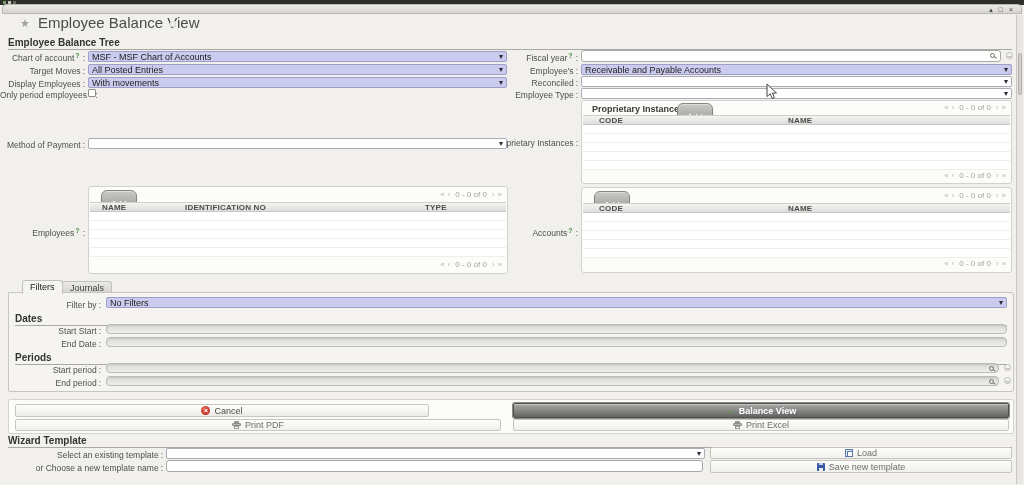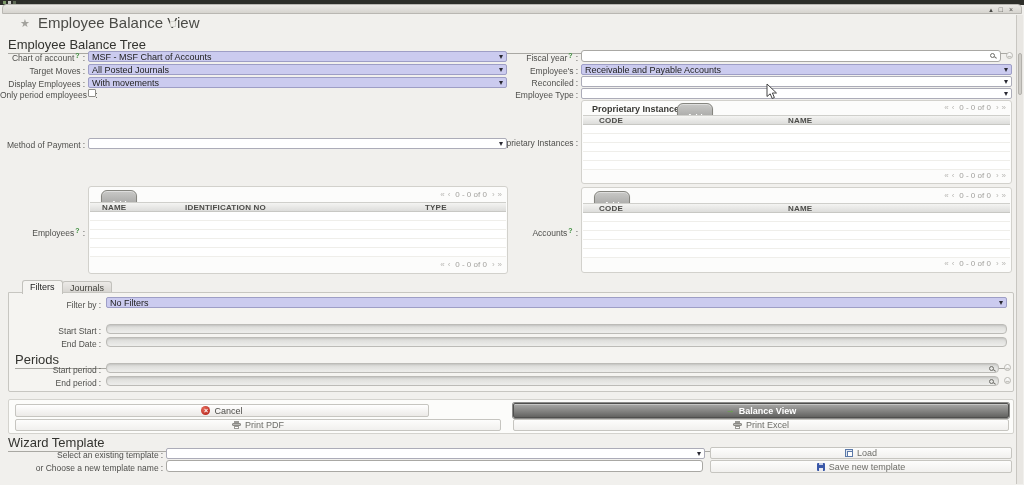--- a/index.html
+++ b/index.html
@@ -8,21 +8,21 @@
 .abs{position:absolute}
 #topstrip{position:absolute;left:0;top:0;width:1024px;height:5px;background:#2d2e29}
 .fav{position:absolute;top:1px;width:3px;height:3px}
 #chromebar{position:absolute;left:2px;top:4px;width:1020px;height:10px;background:linear-gradient(#eceae6,#d6d4cf);border:1px solid #b9b7b2;border-radius:4px 4px 0 0}
 #winctl{position:absolute;right:8px;top:0;display:flex;gap:6px;font-size:7px;color:#4a4a46;line-height:9px}
 #vscroll{position:absolute;right:1px;top:15px;width:7px;height:469px;background:#e9e7e3;border-left:1px solid #c8c6c1}
 #vthumb{position:absolute;left:1px;top:38px;width:4px;height:42px;background:#d0cec9;border:1px solid #b3b1ac;border-radius:2px}
 .label{font-size:8.5px;color:#4f4f4c;text-align:right;white-space:nowrap}
 .label .help{color:#3f8f3f;font-size:7px;position:relative;top:-3px;margin:0 1px;font-weight:bold}
 .label .sep{margin-left:2px}
-.sect{font-size:13px;font-weight:normal;color:#33332f;border-bottom:1px solid #a9a8a3;padding-bottom:1px;white-space:nowrap}
+.sect{font-size:10px;font-weight:bold;color:#33332f;border-bottom:1px solid #a9a8a3;padding-bottom:1px;white-space:nowrap}
 .select{display:flex;align-items:center;justify-content:space-between;padding:0 3px;font-size:9px;color:#1d1d1b;background:#fff;border:1px solid #acacb8;border-radius:2px;height:11px}
 .select.req{background:#cbcbef;border-color:#9e9ec6}
 .select .chev{font-size:8px;color:#2a2a33;line-height:1}
 input.inputbox{background:#fff;border:1px solid #a9a8a4;border-radius:3px;font-family:"Liberation Sans",sans-serif;font-size:9px;color:#222;padding:0 14px 0 3px}
 .dis{background:linear-gradient(#d9d9d6,#eeeeec);border:1px solid #bcbbb7;border-radius:4px;box-shadow:inset 0 1px 2px rgba(0,0,0,.10)}
 .panel{position:absolute;background:#fcfcfb;border:1px solid #d2d1cc;border-radius:3px}
 .ptitle{position:absolute;font-size:9px;font-weight:bold;color:#3a3a36;white-space:nowrap}
 .addbtn{position:absolute;display:flex;align-items:center;justify-content:center;background:linear-gradient(#c9c9c7,#8e8e8c);border:1px solid #85857f;border-radius:6px;color:#fff;font-weight:bold;font-size:8px;height:10px;padding:12px 9px;box-shadow:0 1px 1px rgba(0,0,0,.25),inset 0 1px 0 rgba(255,255,255,.4)}
 .thead{position:absolute;background:linear-gradient(#f4f4f2,#dddddb);border-top:1px solid #cfcfcb;border-bottom:1px solid #c8c8c4;font-size:8px;font-weight:bold;color:#4c4c49;height:10px;letter-spacing:.2px}
 .thead span{position:absolute;top:1px;line-height:8px;white-space:nowrap}
@@ -81,21 +81,21 @@
 <div class="abs sect" style="left:8px;top:37px;width:1004px">Employee Balance Tree</div>
 
 <div class="abs label" style="left:0;top:53px;width:85px"><span>Chart of account</span><span class="help">?</span><span class="sep">:</span></div>
 <div class="abs select req" style="left:88px;top:51px;width:419px">
     <span>MSF - MSF Chart of Accounts</span>
     <span class="chev">▾</span>
   </div>
 
 <div class="abs label" style="left:0;top:66px;width:85px"><span>Target Moves</span><span class="sep">:</span></div>
 <div class="abs select req" style="left:88px;top:64px;width:419px">
-    <span>All Posted Journals</span>
+    <span>All Posted Entries</span>
     <span class="chev">▾</span>
   </div>
 
 <div class="abs label" style="left:0;top:79px;width:85px"><span>Display Employees</span><span class="sep">:</span></div>
 <div class="abs select req" style="left:88px;top:77px;width:419px">
     <span>With movements</span>
     <span class="chev">▾</span>
   </div>
 
 <div class="abs label" style="left:0;top:90px;width:85px"><span>Only period employees</span><span class="help">?</span><span class="sep">:</span></div>
@@ -222,20 +222,21 @@
   </div>
 </div>
 
 <div id="tabbox">
   <div class="abs label" style="left:0;top:7px;width:92px"><span>Filter by</span><span class="sep">:</span></div>
   <div class="abs select req" style="left:97px;top:4px;width:901px">
       <span>No Filters</span>
       <span class="chev">▾</span>
     </div>
 
+  <div class="abs sect" style="left:6px;top:20px;width:992px">Dates</div>
   <div class="abs label" style="left:0;top:33px;width:92px"><span>Start Start</span><span class="sep">:</span></div>
   <div class="abs dis" style="left:97px;top:31px;width:901px;height:10px"></div>
   <div class="abs label" style="left:0;top:46px;width:92px"><span>End Date</span><span class="sep">:</span></div>
   <div class="abs dis" style="left:97px;top:44px;width:901px;height:10px"></div>
 
   <div class="abs sect" style="left:6px;top:59px;width:992px">Periods</div>
   <div class="abs label" style="left:0;top:72px;width:92px"><span>Start period</span><span class="sep">:</span></div>
   <div class="abs dis" style="left:97px;top:70px;width:893px;height:10px">
       <span class="mag" style="right:4px;top:2px"></span>
     </div>

